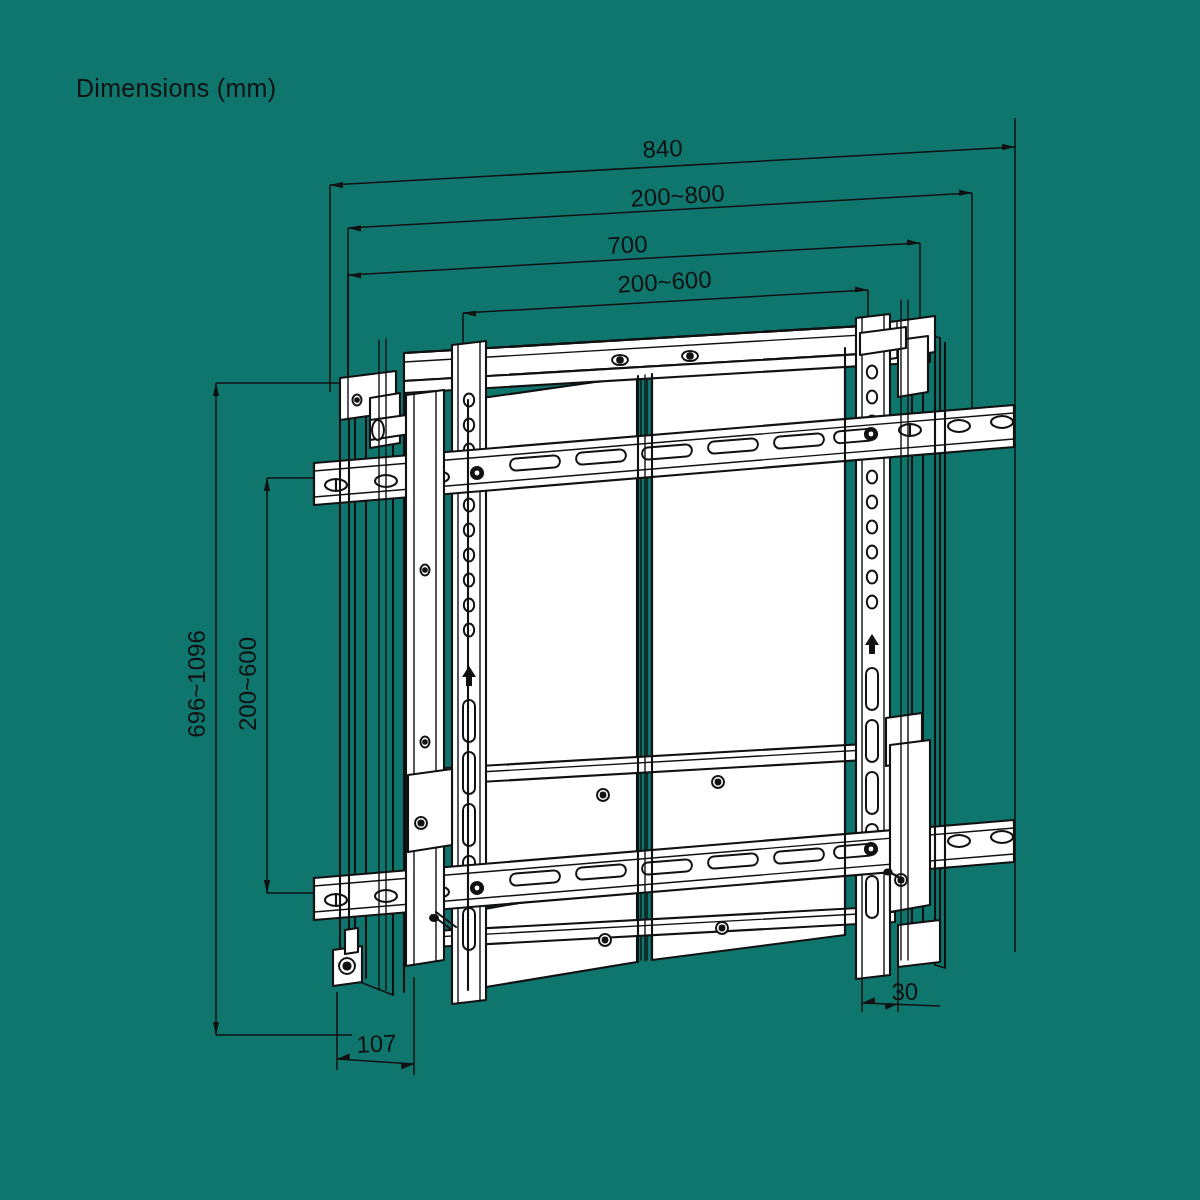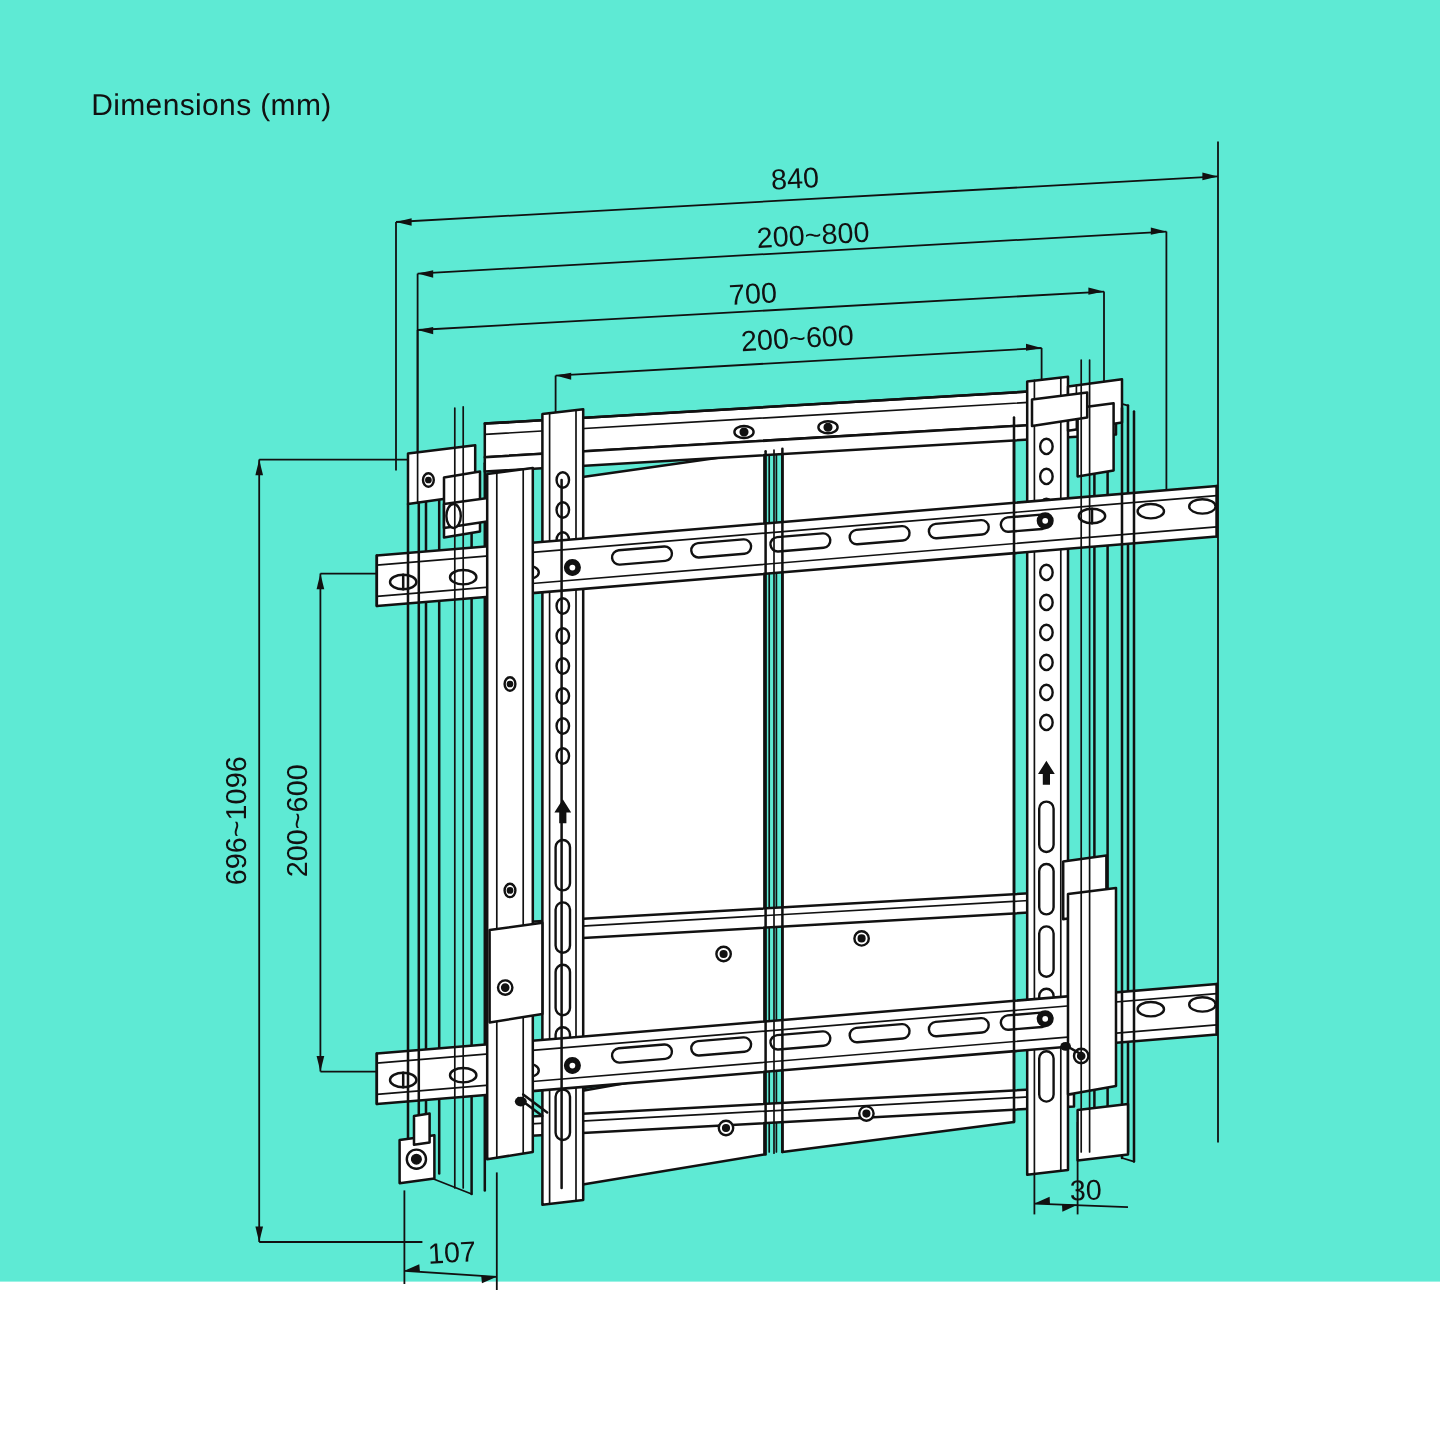--- a/index.html
+++ b/index.html
@@ -1,18 +1,18 @@
 <!DOCTYPE html>
 <html><head>
 <meta charset="utf-8">
 <style>
   html,body{margin:0;padding:0;background:#ffffff;}
   body{width:1200px;height:1200px;overflow:hidden;
        font-family:"Liberation Sans",sans-serif;color:#1a1a1a;}
-  #root{position:relative;width:1200px;height:1068px;background:#5eead4;}
+  #root{position:relative;width:1200px;height:1200px;background:#0f766e;}
   #title{
     position:absolute;left:76px;top:74px;
     font-size:25px;font-weight:400;letter-spacing:.3px;color:#111;
     white-space:nowrap;
   }
   svg#drawing{position:absolute;left:0;top:0;width:1200px;height:1200px;display:block;}
   .dimtext{
     font-family:"Liberation Sans",sans-serif;
     font-size:24px;fill:#111;stroke:none;
   }

